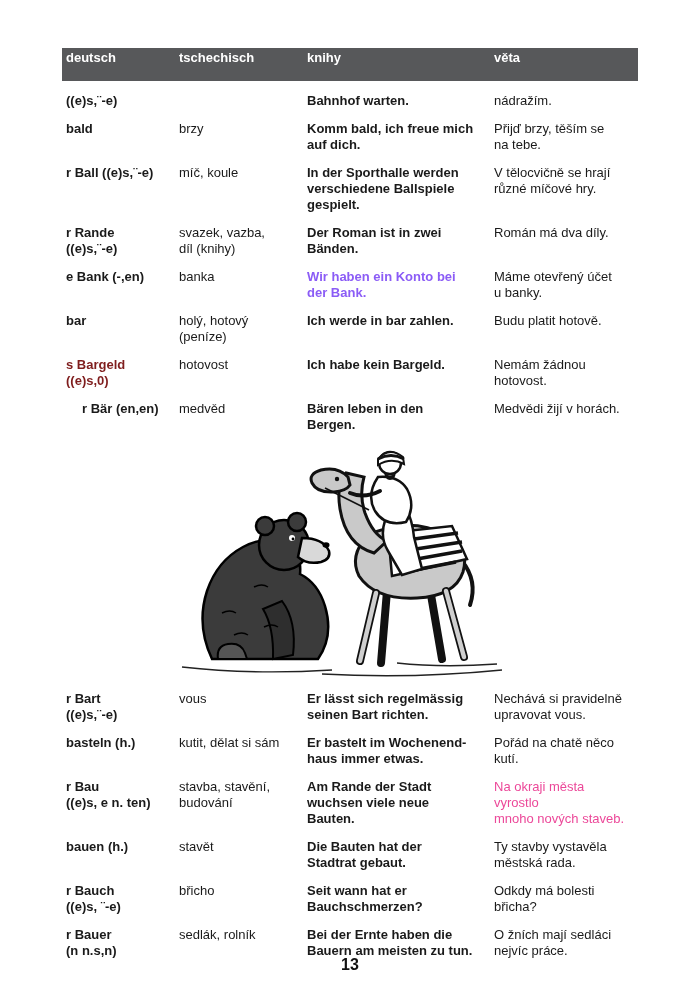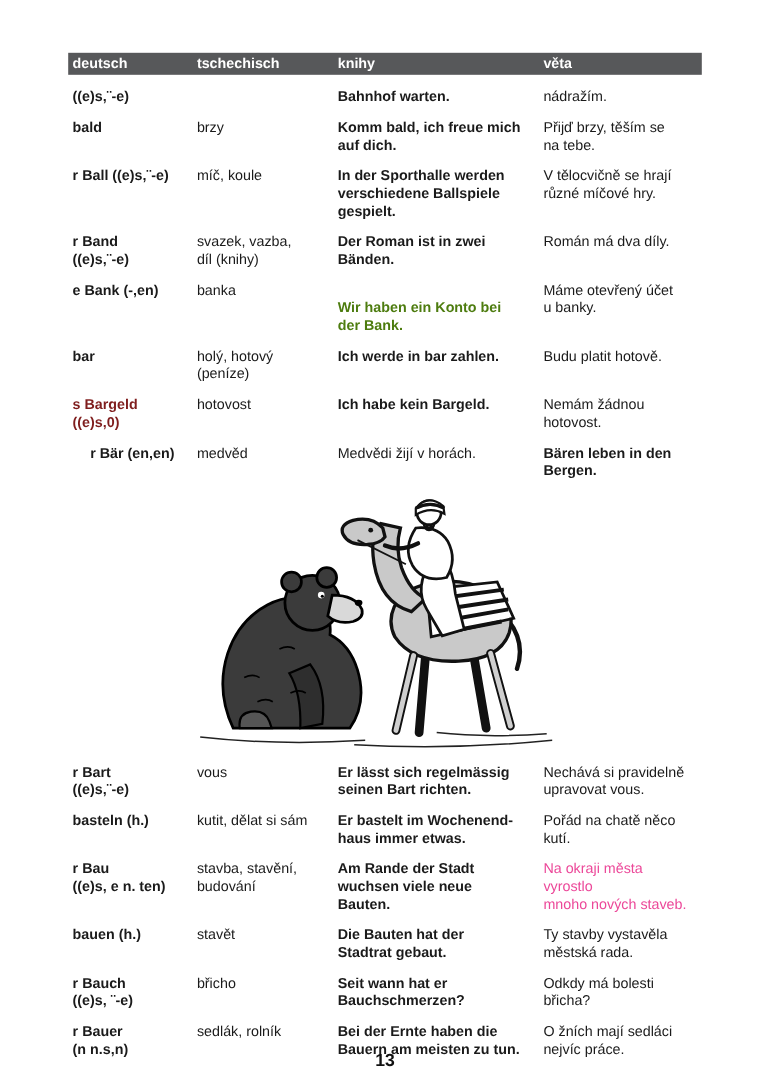--- a/index.html
+++ b/index.html
@@ -23,21 +23,21 @@
   .thead {
     display: grid;
     grid-template-columns: 113px 128px 187px 148px;
     background: #57585a;
   }
   .thead .cell {
     color: #ffffff;
     font-weight: bold;
     font-size: 13px;
     line-height: 14px;
-    padding: 3px 4px 3px 4px;
+    padding: 3px 4px 16px 4px;
     white-space: pre-line;
   }
   .tbody {
     display: flex;
     flex-direction: column;
     gap: 12px;
   }
   #rows-top    { margin-top: 12px; }
   #rows-bottom { margin-top: 10px; align-items: center; }
   .row {
@@ -98,32 +98,32 @@
         <div class="row">
           <div class="cell col-de" style="color: rgb(26, 26, 26);">r Ball ((e)s,¨-e)</div>
           <div class="cell col-cz" style="color: rgb(26, 26, 26);">míč, koule</div>
           <div class="cell col-satz" style="color: rgb(26, 26, 26);">In der Sporthalle werden
 verschiedene Ballspiele
 gespielt.</div>
           <div class="cell col-veta" style="color: rgb(26, 26, 26);">V tělocvičně se hrají
 různé míčové hry.</div>
         </div>
         <div class="row">
-          <div class="cell col-de" style="color: rgb(26, 26, 26);">r Band
+          <div class="cell col-de" style="color: rgb(26, 26, 26);">r Rande
 ((e)s,¨-e)</div>
           <div class="cell col-cz" style="color: rgb(26, 26, 26);">svazek, vazba,
 díl (knihy)</div>
           <div class="cell col-satz" style="color: rgb(26, 26, 26);">Der Roman ist in zwei
 Bänden.</div>
           <div class="cell col-veta" style="color: rgb(26, 26, 26);">Román má dva díly.</div>
         </div>
         <div class="row">
           <div class="cell col-de" style="color: rgb(26, 26, 26);">e Bank (-,en)</div>
           <div class="cell col-cz" style="color: rgb(26, 26, 26);">banka</div>
-          <div class="cell col-satz" style="color: #4d7c0f; margin-top: 16px;">Wir haben ein Konto bei
+          <div class="cell col-satz" style="color: #8b5cf6;">Wir haben ein Konto bei
 der Bank.</div>
           <div class="cell col-veta" style="color: rgb(26, 26, 26);">Máme otevřený účet
 u banky.</div>
         </div>
         <div class="row">
           <div class="cell col-de" style="color: rgb(26, 26, 26);">bar</div>
           <div class="cell col-cz" style="color: rgb(26, 26, 26);">holý, hotový
 (peníze)</div>
           <div class="cell col-satz" style="color: rgb(26, 26, 26);">Ich werde in bar zahlen.</div>
           <div class="cell col-veta" style="color: rgb(26, 26, 26);">Budu platit hotově.</div>
@@ -131,23 +131,23 @@
         <div class="row">
           <div class="cell col-de" style="color: #7f1d1d;">s Bargeld
 ((e)s,0)</div>
           <div class="cell col-cz" style="color: rgb(26, 26, 26);">hotovost</div>
           <div class="cell col-satz" style="color: rgb(26, 26, 26);">Ich habe kein Bargeld.</div>
           <div class="cell col-veta" style="color: rgb(26, 26, 26);">Nemám žádnou hotovost.</div>
         </div>
         <div class="row">
           <div class="cell col-de" style="color: rgb(26, 26, 26); margin-left: 16px;">r Bär (en,en)</div>
           <div class="cell col-cz" style="color: rgb(26, 26, 26);">medvěd</div>
-          <div class="cell col-veta" style="color: rgb(26, 26, 26);">Medvědi žijí v horách.</div>
           <div class="cell col-satz" style="color: rgb(26, 26, 26);">Bären leben in den
 Bergen.</div>
+          <div class="cell col-veta" style="color: rgb(26, 26, 26);">Medvědi žijí v horách.</div>
         </div>
       </div>
 
     <div class="illustration">
       <svg viewBox="0 0 360 240" width="360" height="240" aria-hidden="true">
 
         <g stroke="#222" stroke-width="1.4" fill="none">
           <path d="M20 226 q70 8 150 3"></path>
           <path d="M160 233 q90 5 180 -4"></path>
           <path d="M235 222 q45 5 100 1"></path>

